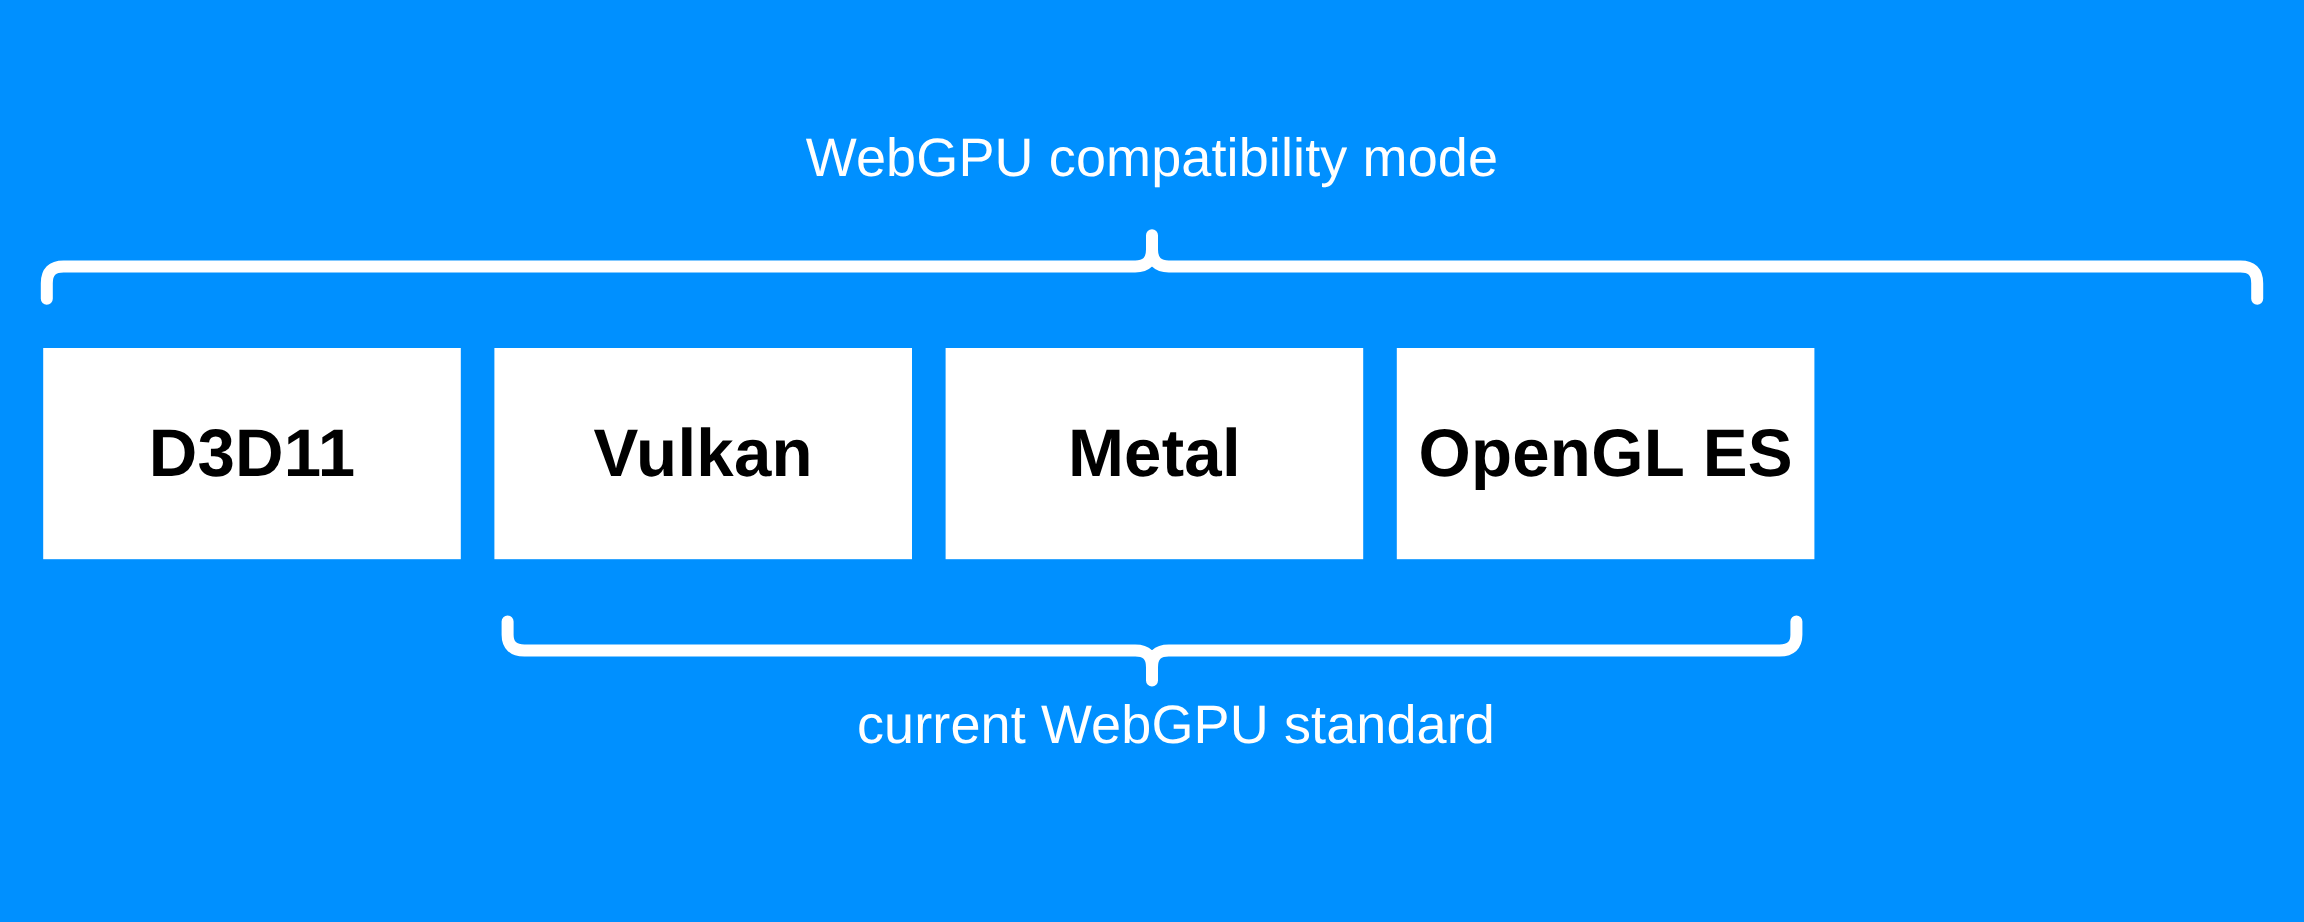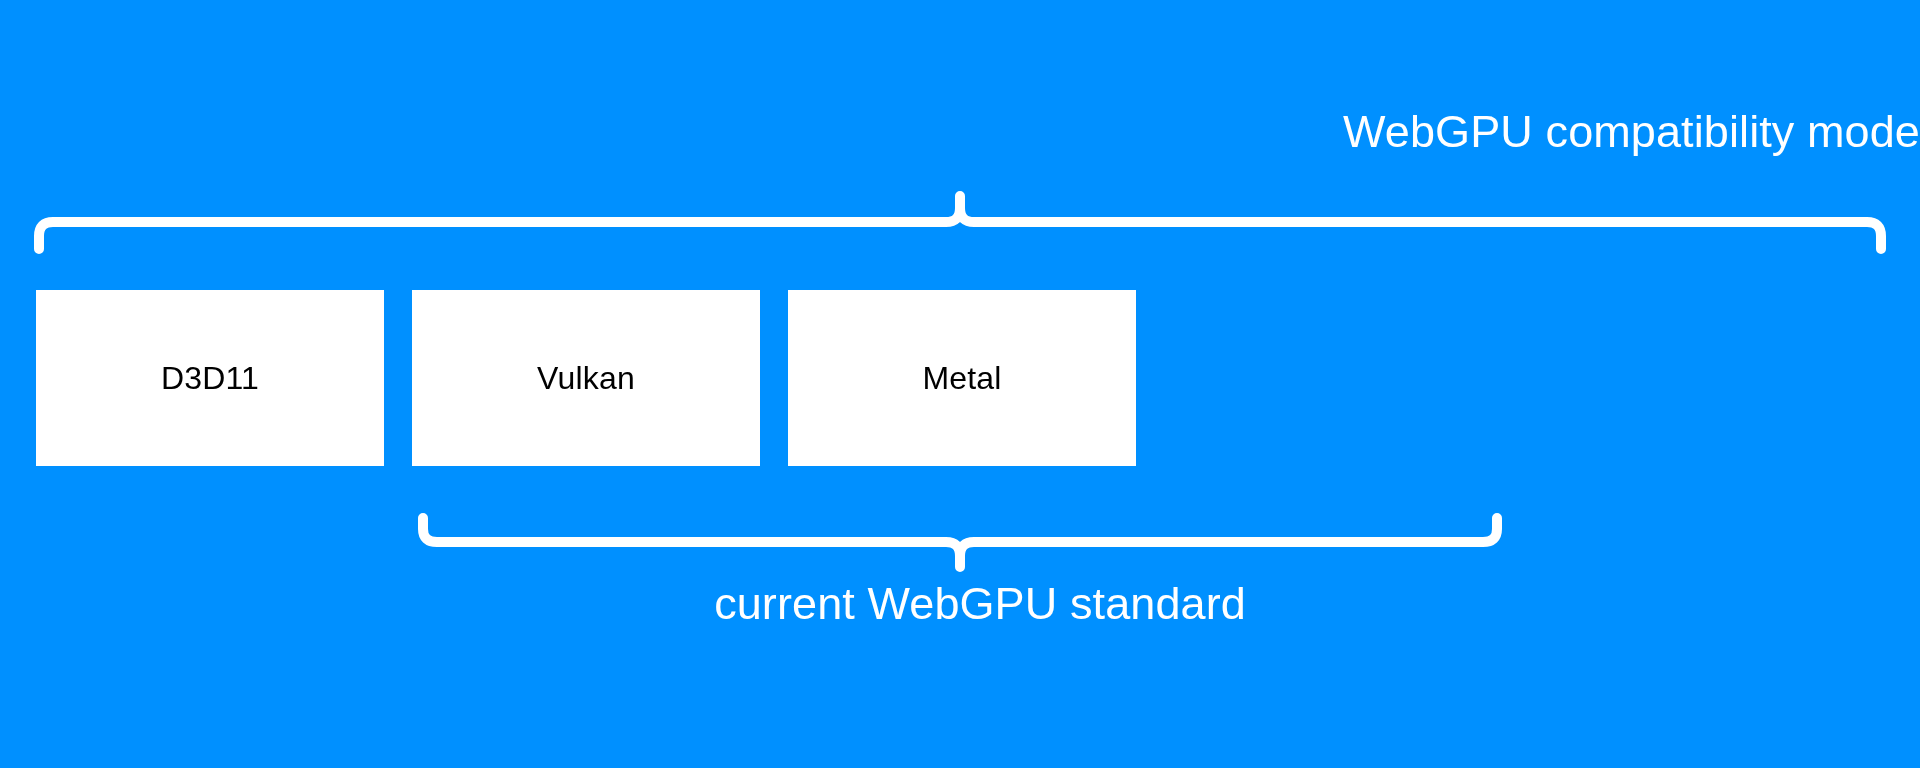--- a/index.html
+++ b/index.html
@@ -19,21 +19,21 @@
     height: 768px;
     background: #0090ff;
   }
 
   
   .top-caption {
     position: absolute;
     top: 108px;
     left: 0;
     width: 1920px;
-    text-align: right;
+    text-align: center;
     color: #ffffff;
     font-size: 45px;
     font-weight: 400;
     letter-spacing: 0.1px;
     line-height: 1.05;
     white-space: nowrap;
   }
 
   
   .bottom-caption {
@@ -77,22 +77,22 @@
   .api-box {
     background: #ffffff;
     display: flex;
     align-items: center;
     justify-content: center;
     height: 176px;
   }
 
   .api-box-label {
     color: #000000;
-    font-size: 32px;
-    font-weight: 400;
+    font-size: 56px;
+    font-weight: 700;
     letter-spacing: 0.2px;
     line-height: 1;
     white-space: nowrap;
   }
 </style>
 </head>
 <body>
 
 <div id="diagram">
 
@@ -115,20 +115,23 @@
   <div class="boxes">
     <div class="api-box" style="width:348px;">
       <span class="api-box-label">D3D11</span>
     </div>
     <div class="api-box" style="width:348px;">
       <span class="api-box-label">Vulkan</span>
     </div>
     <div class="api-box" style="width:348px;">
       <span class="api-box-label">Metal</span>
     </div>
+    <div class="api-box" style="width:348px;">
+      <span class="api-box-label">OpenGL ES</span>
+    </div>
   </div>
 
   <svg class="brace" viewBox="0 0 1920 768" width="1920" height="768" xmlns="http://www.w3.org/2000/svg">
     <path d="M 423 518
              L 423 529
              Q 423 542 437 542
              L 946 542
              Q 960 542 960 556
              L 960 567
              L 960 556

